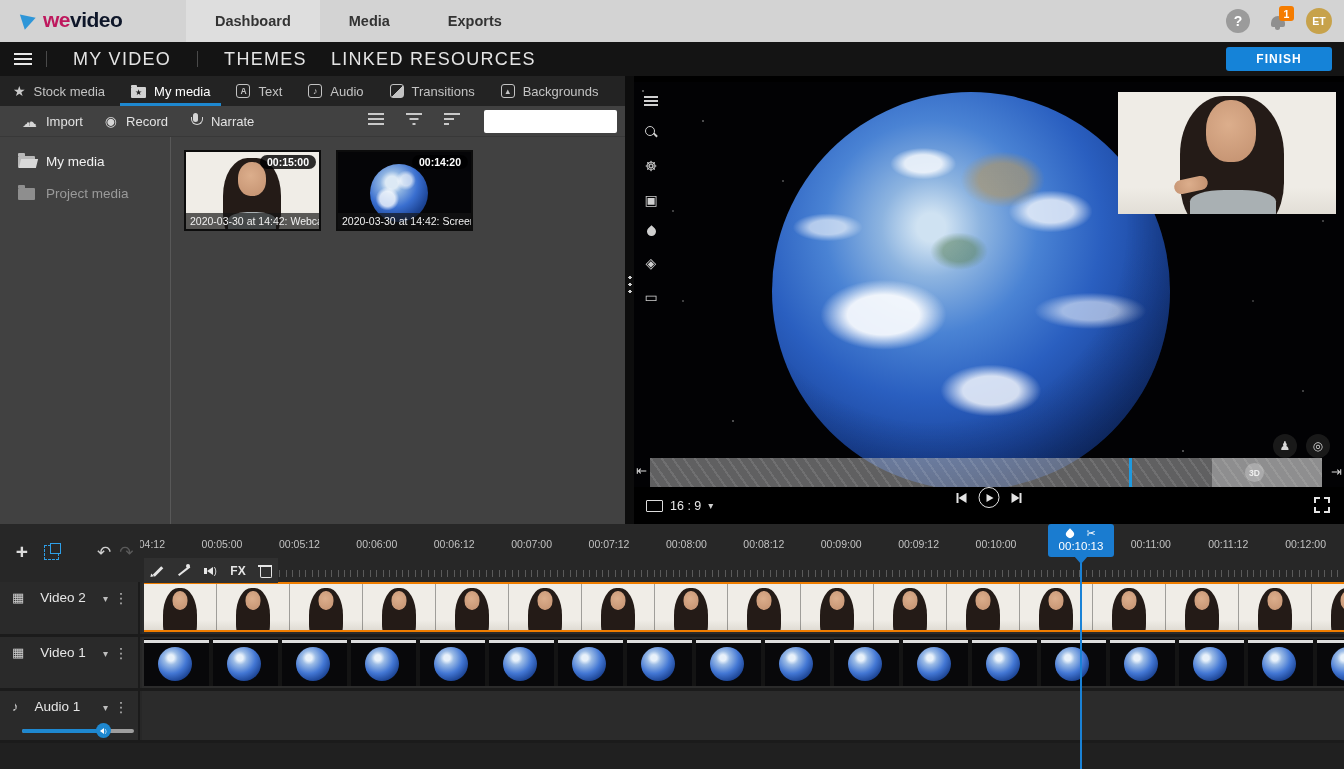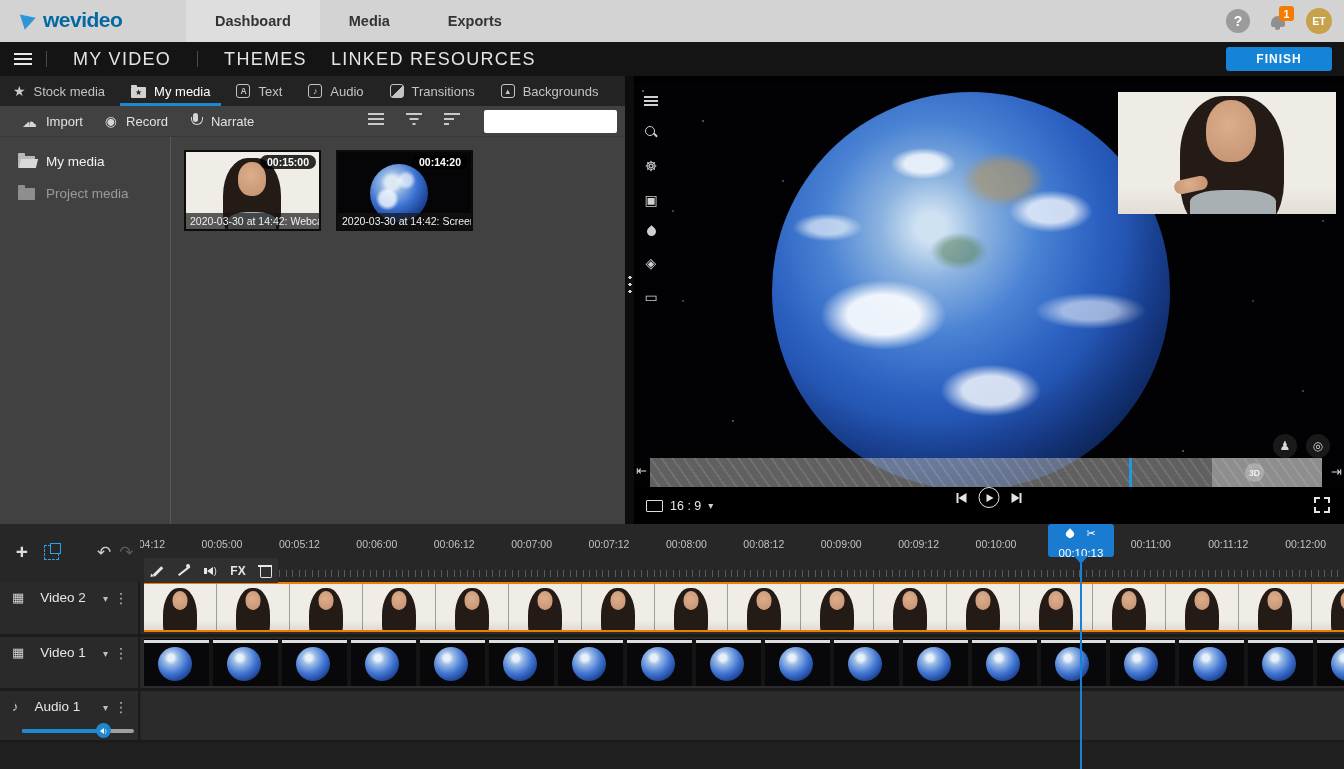--- a/index.html
+++ b/index.html
@@ -5,21 +5,21 @@
   * { margin:0; padding:0; box-sizing:border-box; }
   html,body { width:1344px; height:769px; overflow:hidden; background:#000;
     font-family:"Liberation Sans", sans-serif; -webkit-font-smoothing:antialiased; }
 
   
   #navbar { position:absolute; left:0; top:0; width:1344px; height:42px; background:#d3d3d3; }
   #logo { position:absolute; left:22px; top:8px; display:flex; align-items:center; gap:7px; }
   .logo-tri { width:0; height:0; border-top:8px solid transparent; border-bottom:8px solid transparent;
     border-left:14px solid #2e96d8; transform:rotate(-18deg); }
   .logo-word { font-size:21px; font-weight:bold; letter-spacing:-0.5px; }
-  .logo-we { color:#0369a1;text-align:center; } .logo-video { color:#0369a1; }
+  .logo-we { color:#be185d;text-align:center; } .logo-video { color:#0f172a; }
   #nav-tabs { position:absolute; left:186px; top:0; height:40px; display:flex; }
   .nav-tab { height:42px; padding:0 29px; display:flex; align-items:center; font-size:14.5px;
     font-weight:bold; color:#333; cursor:pointer; }
   .nav-tab.active { background:#dedede; }
   #nav-right { position:absolute; right:12px; top:0; height:42px; display:flex; align-items:center; gap:18px; }
   .help-circle { width:24px; height:24px; border-radius:50%; background:#9b9b9b; color:#fff;
     font-size:14px; font-weight:bold; display:flex; align-items:center; justify-content:center; }
   .bell-wrap { position:relative; width:20px; height:22px; }
   .bell { position:absolute; left:3px; top:6px; width:14px; height:11px; background:#8f8f8f;
     border-radius:7px 7px 2px 2px; }
@@ -218,21 +218,21 @@
   .trash { position:relative; width:12px; height:13px; cursor:pointer; }
   .trash::before { content:""; position:absolute; left:1px; top:3px; width:10px; height:10px;
     border:1.5px solid #e6e6e6; border-top:none; border-radius:0 0 2px 2px; }
   .trash::after { content:""; position:absolute; left:-1px; top:1px; width:14px; height:1.5px; background:#e6e6e6; }
 
   #playhead-bubble { position:absolute; left:1048px; top:0; width:66px; height:33px; background:#1a7cd0;
     border-radius:3px; z-index:8; cursor:grab; }
   .pb-icons { display:flex; justify-content:space-around; padding:4px 12px 0; align-items:center; }
   .pin-white { width:8px; height:8px; background:#fff; border-radius:50% 50% 50% 0; transform:rotate(135deg); }
   .scissors { color:#fff; font-size:11px; line-height:1; }
-  .pb-time { text-align:center; color:#fff; font-size:11.5px; margin-top:8px; }
+  .pb-time { text-align:center; color:#fff; font-size:11.5px; margin-top:1px; }
   #playhead-bubble::after { content:""; position:absolute; left:50%; bottom:-7px; transform:translateX(-50%);
     border-left:7px solid transparent; border-right:7px solid transparent; border-top:8px solid #1a7cd0; }
   #playhead-line { position:absolute; left:1080px; top:32px; width:2px; height:213px; background:#1a82d6; z-index:7; }
 
   #tracks { position:absolute; left:0; top:58px; width:1344px; height:187px; }
   .track-row { position:absolute; left:0; width:1344px; }
   #row-v2 { top:0; height:52px; }
   #row-v1 { top:55px; height:51px; }
   #row-a1 { top:109px; height:49px; }
   .row-sep { position:absolute; left:0; width:1344px; height:3px; background:#1b1b1b; }

